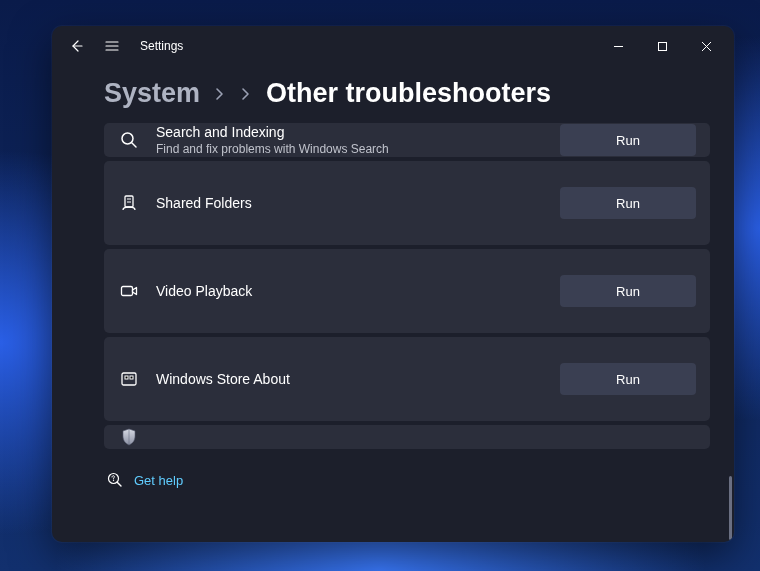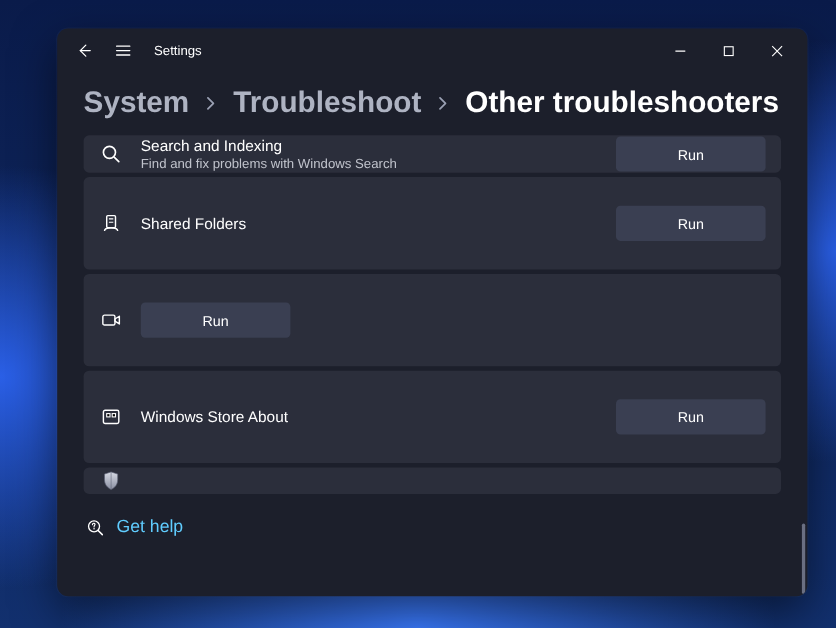--- a/index.html
+++ b/index.html
@@ -81,20 +81,21 @@
     display: flex;
     align-items: center;
     justify-content: center;
     color: var(--text);
   }
   .content {
     flex: 1;
     padding: 4px 24px 14px 24px;
     overflow: hidden;
     position: relative;
+    margin-left: 28px;
   }
   .breadcrumbs {
     display: flex;
     align-items: center;
     gap: 14px;
     margin: 10px 0 16px 0;
   }
   .crumb {
     font-size: 27px;
     font-weight: 600;
@@ -170,21 +171,21 @@
   }
   .footer-icon {
     width: 18px;
     height: 18px;
     display: flex;
     align-items: center;
     justify-content: center;
     color: var(--text);
   }
   .footer-link {
-    font-size: 16px;
+    font-size: 13px;
     color: var(--link);
   }
   .scroll-indicator {
     position: absolute;
     right: 2px;
     top: 410px;
     width: 3px;
     height: 64px;
     background: #6a6f82;
     border-radius: 2px;
@@ -234,21 +235,20 @@
 
     <div class="content">
 
       <div class="breadcrumbs">
         <span class="crumb">System</span>
         <span class="chev">
           <svg width="12" height="16" viewBox="0 0 12 16">
               <path d="M3 3 L8 8 L3 13" stroke="currentColor" stroke-width="1.6" fill="none" stroke-linecap="round" stroke-linejoin="round"></path>
             </svg>
         </span>
-        <span class="crumb">Troubleshoot</span>
         <span class="chev">
           <svg width="12" height="16" viewBox="0 0 12 16">
               <path d="M3 3 L8 8 L3 13" stroke="currentColor" stroke-width="1.6" fill="none" stroke-linecap="round" stroke-linejoin="round"></path>
             </svg>
         </span>
         <span class="crumb active">Other troubleshooters</span>
       </div>
 
       <div class="list">
 
@@ -280,20 +280,23 @@
           <button class="run-btn">Run</button>
         </div>
 
         <div class="row tall">
           <span class="row-icon">
             <svg width="20" height="20" viewBox="0 0 20 20">
                 <rect x="2.5" y="5.5" width="11" height="9" rx="1.5" stroke="currentColor" stroke-width="1.3" fill="none"></rect>
                 <path d="M13.5 9 L17.5 6.5 V13.5 L13.5 11 Z" stroke="currentColor" stroke-width="1.3" fill="none" stroke-linejoin="round"></path>
               </svg>
           </span>
+          <div class="row-text">
+            <span class="row-title">Video Playback</span>
+          </div>
           <button class="run-btn">Run</button>
         </div>
 
         <div class="row tall">
           <span class="row-icon">
             <svg width="20" height="20" viewBox="0 0 20 20">
                 <rect x="3" y="4" width="14" height="12" rx="1.5" stroke="currentColor" stroke-width="1.3" fill="none"></rect>
                 <rect x="6" y="7" width="3" height="3" stroke="currentColor" stroke-width="1"></rect>
                 <rect x="11" y="7" width="3" height="3" stroke="currentColor" stroke-width="1"></rect>
               </svg>

